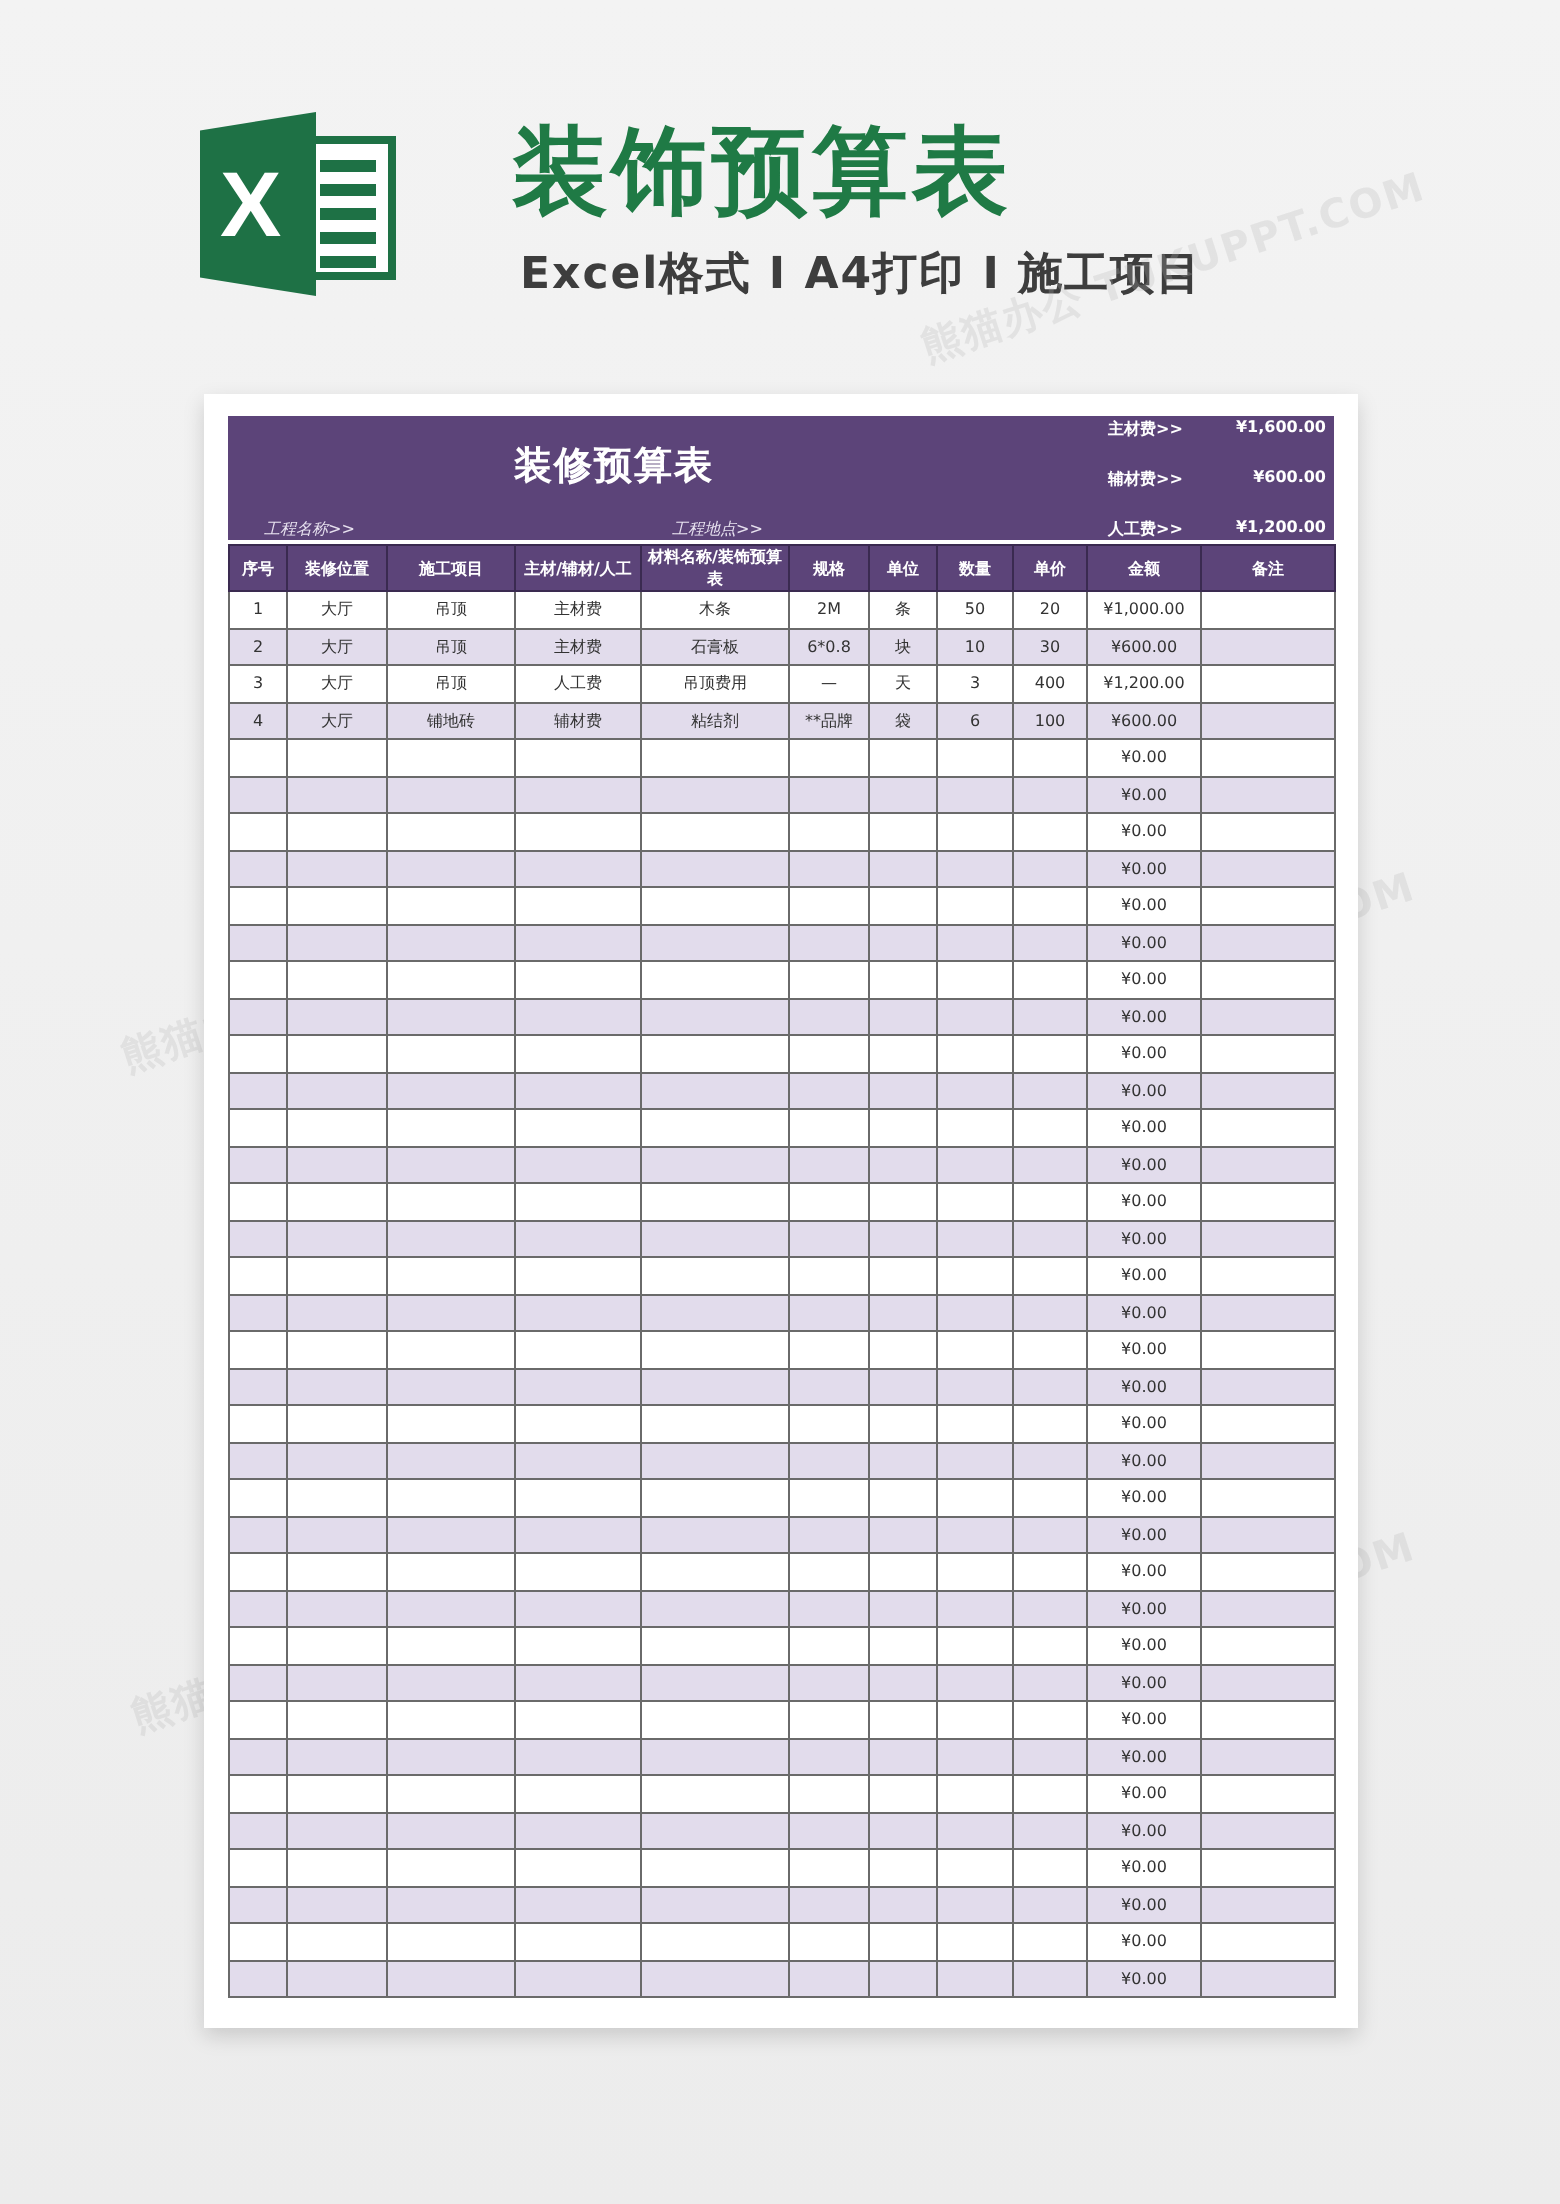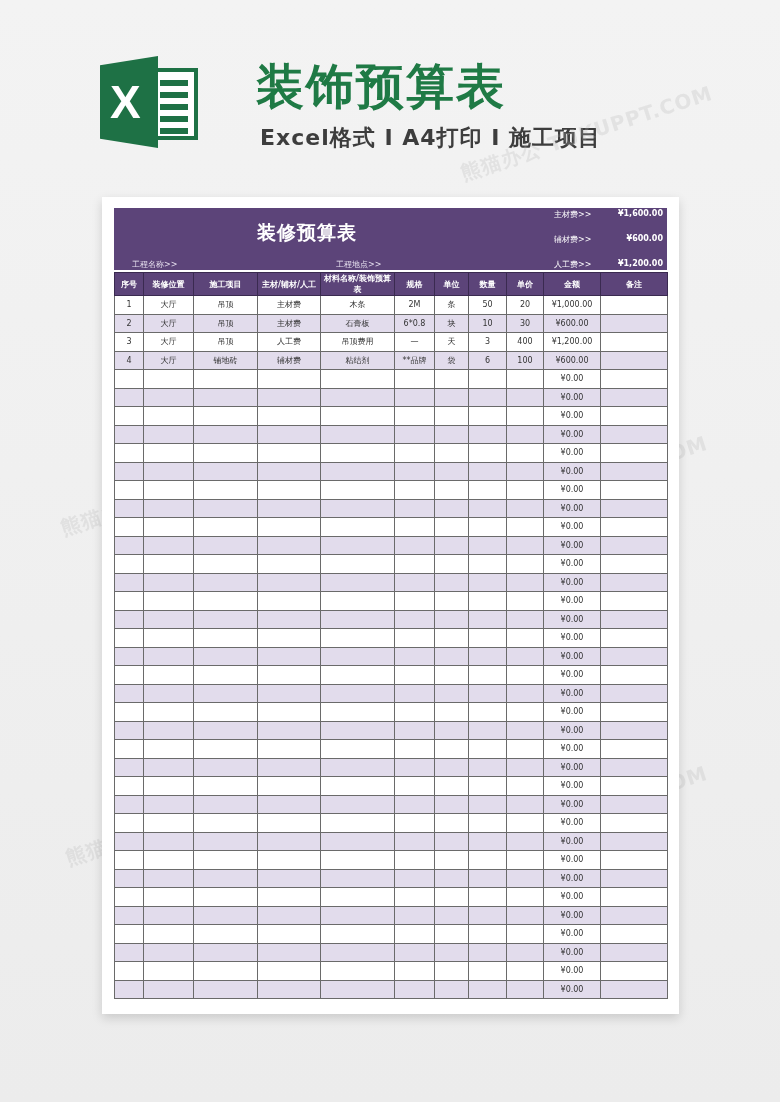--- a/index.html
+++ b/index.html
@@ -50,22 +50,22 @@
   }
   .banner {
     position: absolute; left: 12px; top: 11px; width: 553px; height: 62px;
     background: #5c4479;
     color: #fff;
   }
   .banner .doc-title {
     position: absolute; left: 143px; top: 12px; font-size: 19px; font-weight: bold;
     letter-spacing: 1px;
   }
-  .banner .label-sm { position: absolute; font-size: 8px; color: #e8e2f0; }
-  .banner .sum-label { position: absolute; left: 440px; font-size: 8px; font-weight: normal; }
+  .banner .label-sm { position: absolute; font-size: 8px; color: #e8e2f0; font-style: italic; }
+  .banner .sum-label { position: absolute; left: 440px; font-size: 8px; font-weight: bold; }
   .banner .sum-val { position: absolute; right: 4px; font-size: 8px; font-weight: bold; }
 
   table.grid {
     position: absolute; left: 12px; top: 75px; width: 553px;
     border-collapse: collapse; table-layout: fixed;
   }
   table.grid th {
     background: #5c4479; color: #fff; font-size: 8px; font-weight: bold;
     height: 16px; border: 1px solid #3a2a50; text-align: center;
   }

